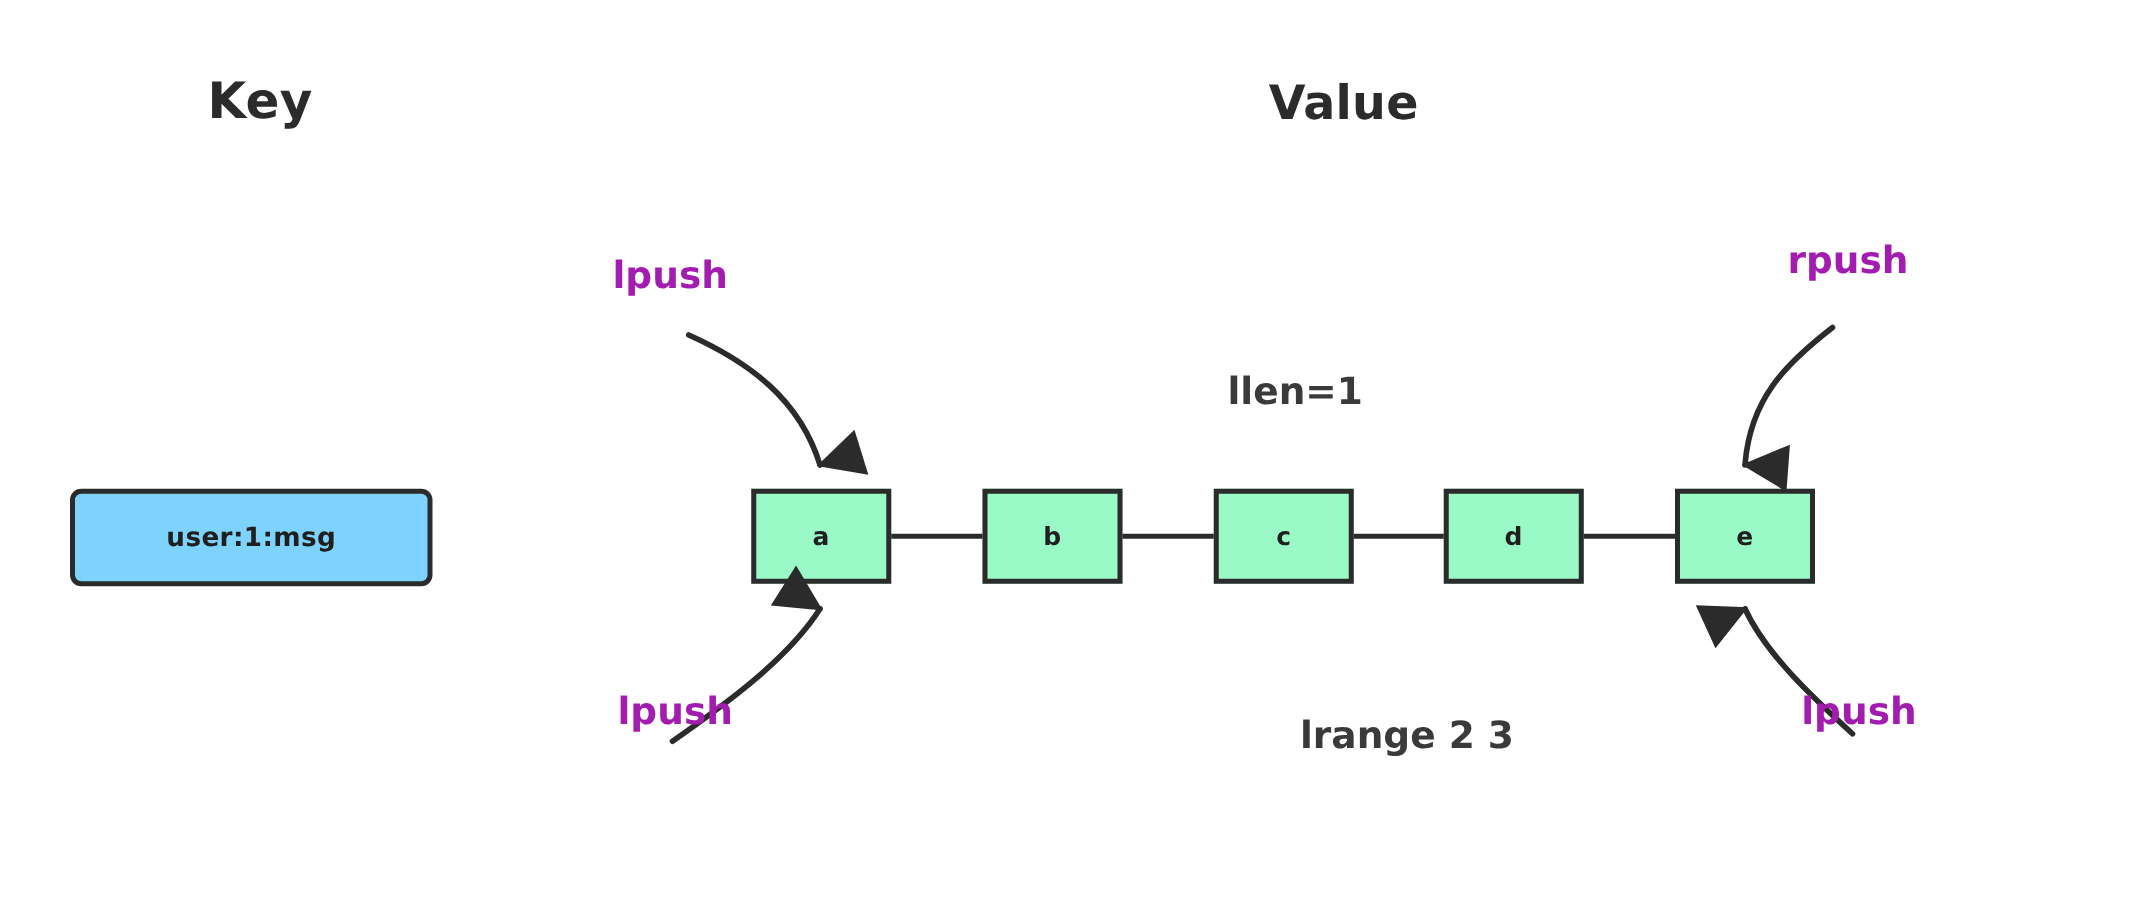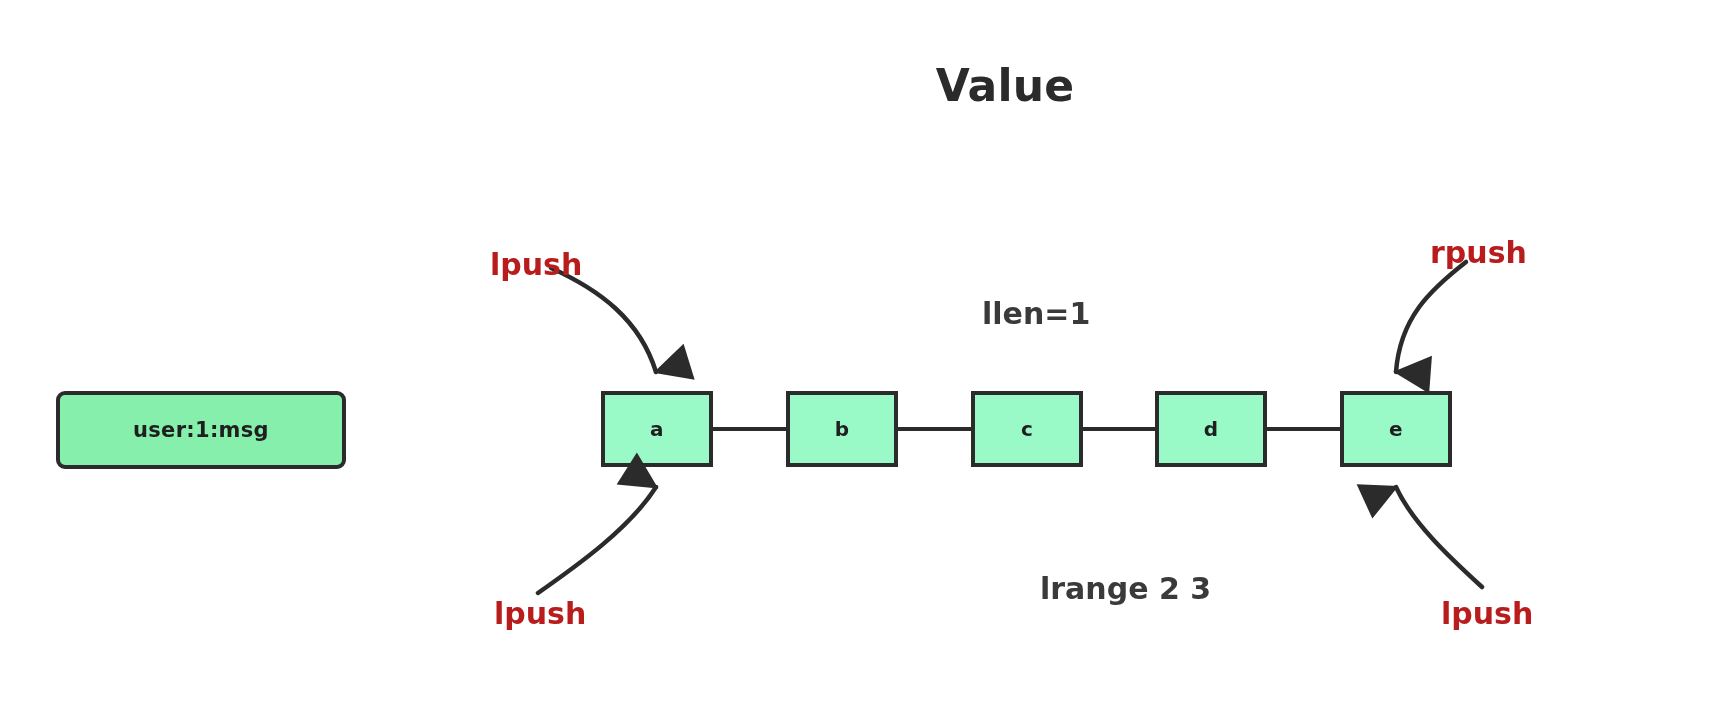--- a/index.html
+++ b/index.html
@@ -27,24 +27,24 @@
     text-align: center;
     letter-spacing: 0.2px;
   }
   #key-heading {
     left: 98px;
     top: 58px;
     width: 220px;
     font-size: 40px;
   }
   #value-heading {
-    left: 895px;
+    left: 965px;
     top: 60px;
     width: 220px;
-    font-size: 44px;
+    font-size: 38px;
   }
   .node-box {
     position: absolute;
     box-sizing: border-box;
     border: 4px solid #2b2b2b;
     background: #99fac8;
     display: flex;
     align-items: center;
     justify-content: center;
     font-size: 20px;
@@ -54,36 +54,35 @@
   }
   #key-box {
     position: absolute;
     box-sizing: border-box;
     left: 56px;
     top: 391px;
     width: 290px;
     height: 78px;
     border: 4px solid #2b2b2b;
     border-radius: 9px;
-    background: #86efac;
+    background: #7dd3fc;
     display: flex;
     align-items: center;
     justify-content: center;
     font-size: 21px;
     font-weight: bold;
     color: #1f1f1f;
     letter-spacing: 0.3px;
   }
   .op-label {
     position: absolute;
     font-size: 30px;
     font-weight: bold;
-    color: #b91c1c;
+    color: #a21caf;
     white-space: nowrap;
-    margin-top: 44px;
   }
   .note-label {
     position: absolute;
     font-size: 30px;
     font-weight: bold;
     color: #3a3a3a;
     white-space: nowrap;
   }
   #lpush-label { left: 490px; top: 203px; }
   #rpush-label { left: 1430px; top: 191px; }
@@ -104,20 +103,21 @@
     height: 4px;
     background: #2b2b2b;
     top: 427px;
   }
 </style>
 </head>
 <body>
 
 <div id="stage">
 
+  <div class="hdr" id="key-heading">Key</div>
 
   <div class="hdr" id="value-heading">Value</div>
 
   <div id="key-box">user:1:msg</div>
 
   <div class="node-box" style="left:601px; top:391px; width:112px; height:76px;">a</div>
   <div class="node-box" style="left:786px; top:391px; width:112px; height:76px;">b</div>
   <div class="node-box" style="left:971px; top:391px; width:112px; height:76px;">c</div>
   <div class="node-box" style="left:1155px; top:391px; width:112px; height:76px;">d</div>
   <div class="node-box" style="left:1340px; top:391px; width:112px; height:76px;">e</div>

